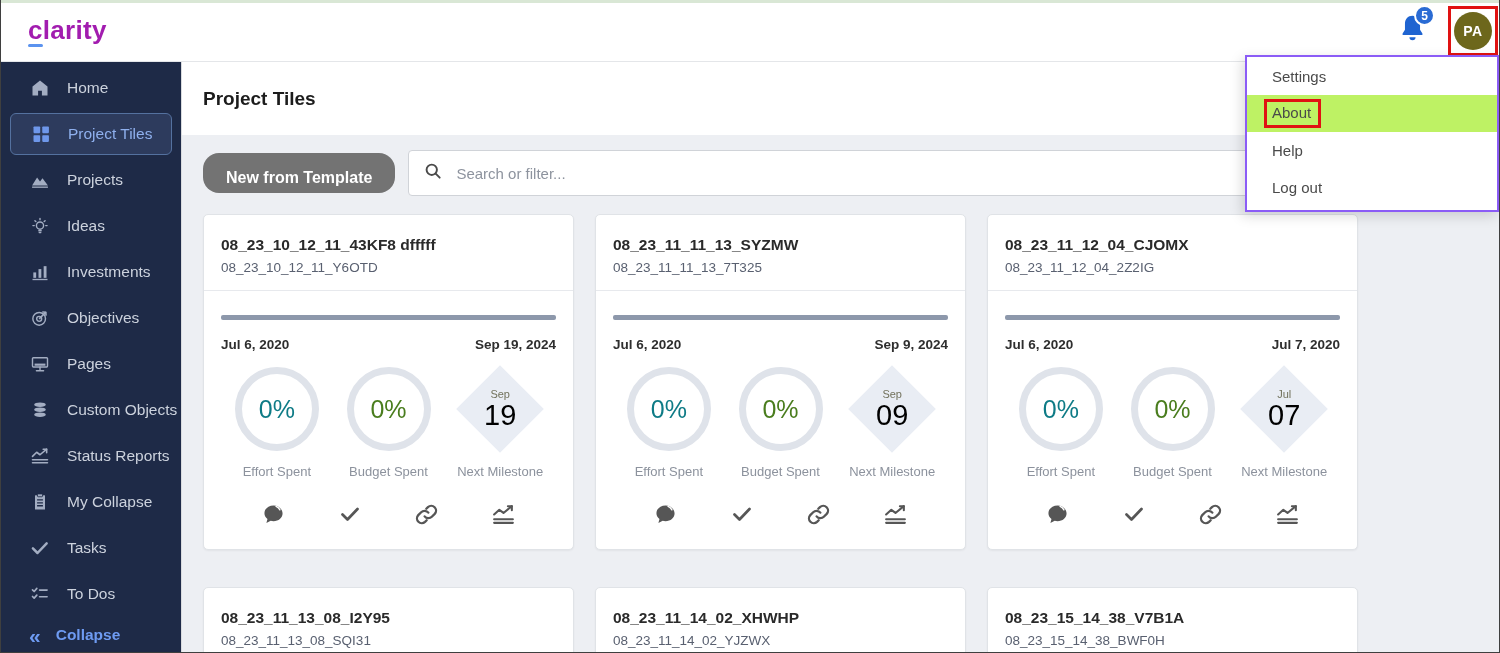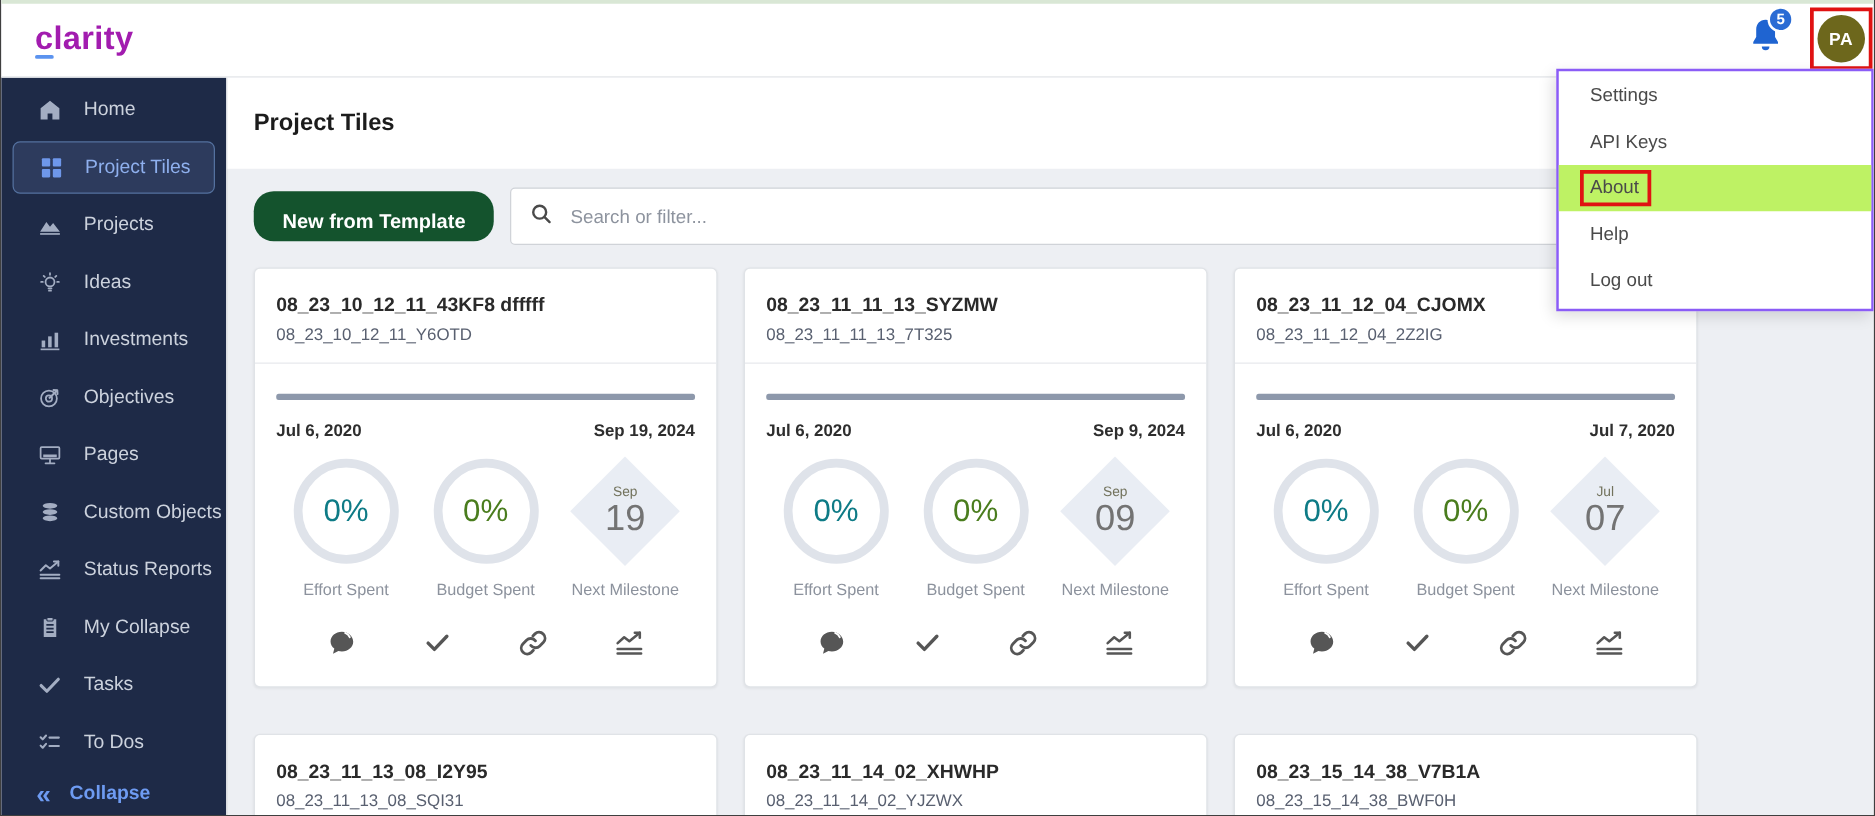--- a/index.html
+++ b/index.html
@@ -51,21 +51,21 @@
               color:#6e9bf2; font-weight:700; font-size:15.5px; cursor:pointer; }
   .collapse-item .chev { font-size:21px; margin-right:15px; line-height:1; }
 
   
   .main { flex:1; display:flex; flex-direction:column; background:#edeff3; border-left:1px solid #d9dbde; }
   .main-header { height:73px; background:#fff; display:flex; align-items:center; padding-left:21px; flex:none; }
   .page-title { font-size:19px; font-weight:700; color:#1c1c1c; }
   .main-body { flex:1; padding:15px 36px 0 21px; }
 
   .toolbar { display:flex; align-items:center; }
-  .btn-primary { height:40px; padding:16px 23px; background:#14532d; border:none; border-radius:16px;
+  .btn-primary { height:40px; padding:16px 23px; background:#737373; border:none; border-radius:16px;
                  color:#fff; font-size:16px; font-weight:700; font-family:inherit; cursor:pointer; }
   .searchbox { flex:1; margin-left:13px; height:46px; background:#fff; border:1px solid #d0d3d8;
                border-radius:4px; display:flex; align-items:center; padding:0 14px; }
   .searchbox input { border:none; outline:none; flex:1; margin-left:13px; font-size:15px;
                font-family:inherit; color:#333; background:transparent; }
   .searchbox input::placeholder { color:#8d939e; }
 
   .cards-row { display:flex; gap:21px; margin-top:18px; }
   .cards-row.second { margin-top:37px; }
   .card { width:371px; flex:none; background:#fff; border:1px solid #e0e3e7; border-radius:5px;
@@ -82,21 +82,21 @@
   .metric-circle { width:84px; height:84px; border:7px solid #dfe3ea; border-radius:50%;
                    margin:0 auto; display:flex; align-items:center; justify-content:center; font-size:25px; }
   .effort-val { color:#0e7b86; }
   .budget-val { color:#4a7d1e; }
   .diamond-wrap { position:relative; width:84px; height:84px; margin:0 auto; }
   .diamond { position:absolute; left:11px; top:11px; width:62px; height:62px;
              background:#e9edf4; transform:rotate(45deg); }
   .diamond-text { position:absolute; inset:0; display:flex; flex-direction:column;
                   align-items:center; justify-content:center; }
   .m-month { font-size:11px; color:#72725c; }
-  .m-day { font-size:29px; color:#737373; line-height:1.05; }
+  .m-day { font-size:29px; color:#000000; line-height:1.05; }
   .metric-label { margin-top:13px; font-size:13px; color:#8c929d; }
   .card-foot { display:flex; justify-content:space-around; align-items:center;
                margin-top:22px; padding:0 14px 22px; }
   .foot-icon { width:26px; height:26px; display:inline-flex; align-items:center;
                justify-content:center; cursor:pointer; color:#565656; }
 </style>
 </head>
 <body>
 
 <div class="page">
@@ -115,23 +115,20 @@
       </div>
       <div class="avatar-annotation">
         <div class="avatar">PA</div>
       </div>
     </div>
   </div>
 
   <div class="user-menu">
     <div class="item">
         <span>Settings</span>
-      </div>
-    <div class="item">
-        <span>API Keys</span>
       </div>
     <div class="item highlight">
         <span class="about-annotation"><span>About</span></span>
       </div>
     <div class="item">
         <span>Help</span>
       </div>
     <div class="item">
         <span>Log out</span>
       </div>

